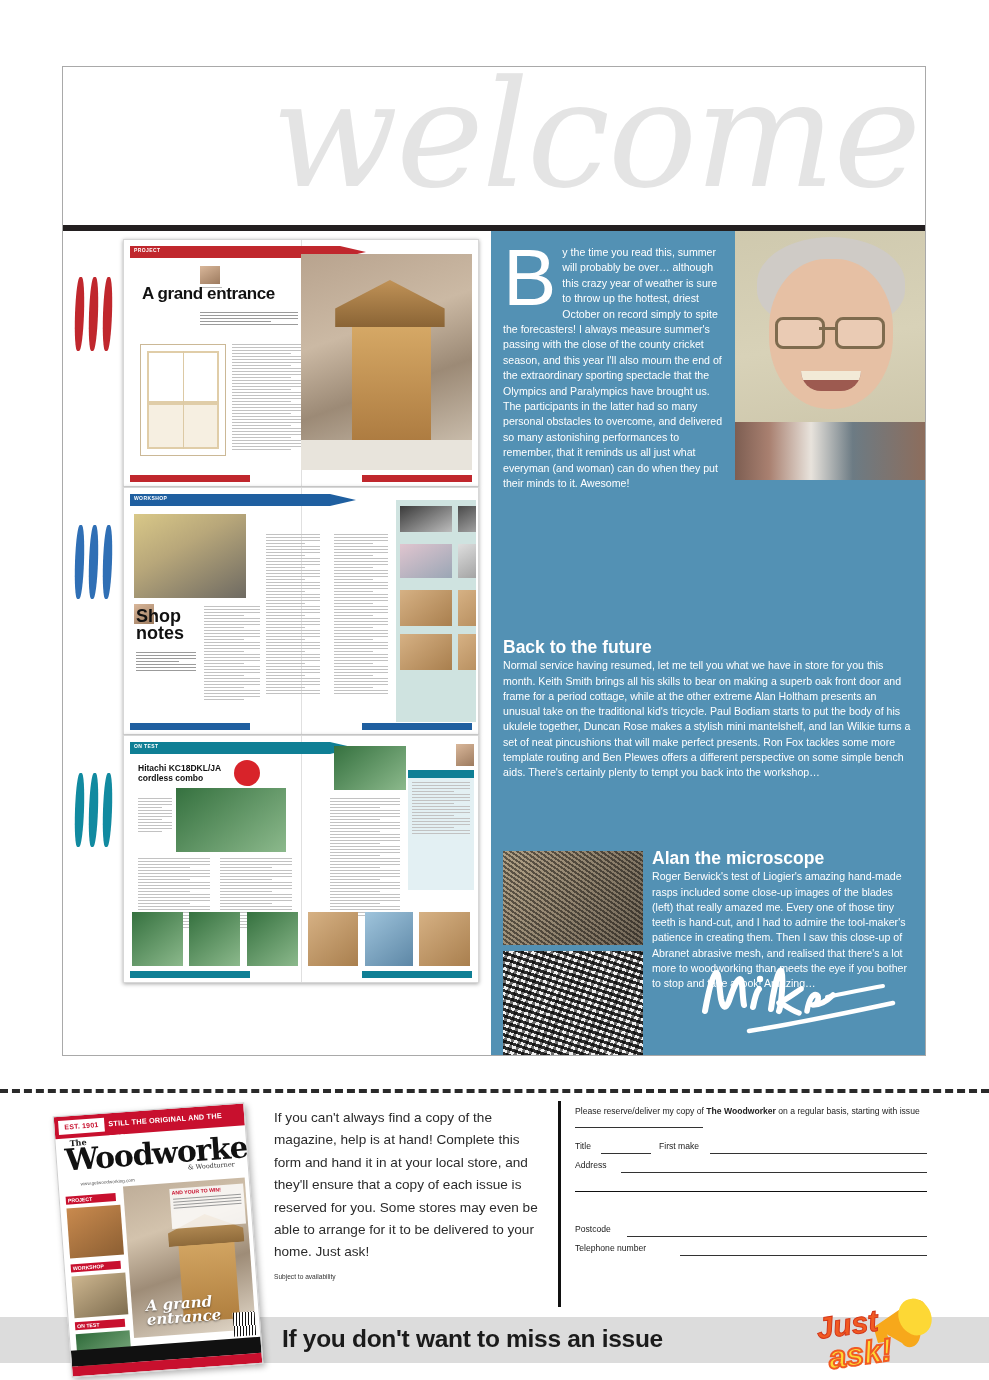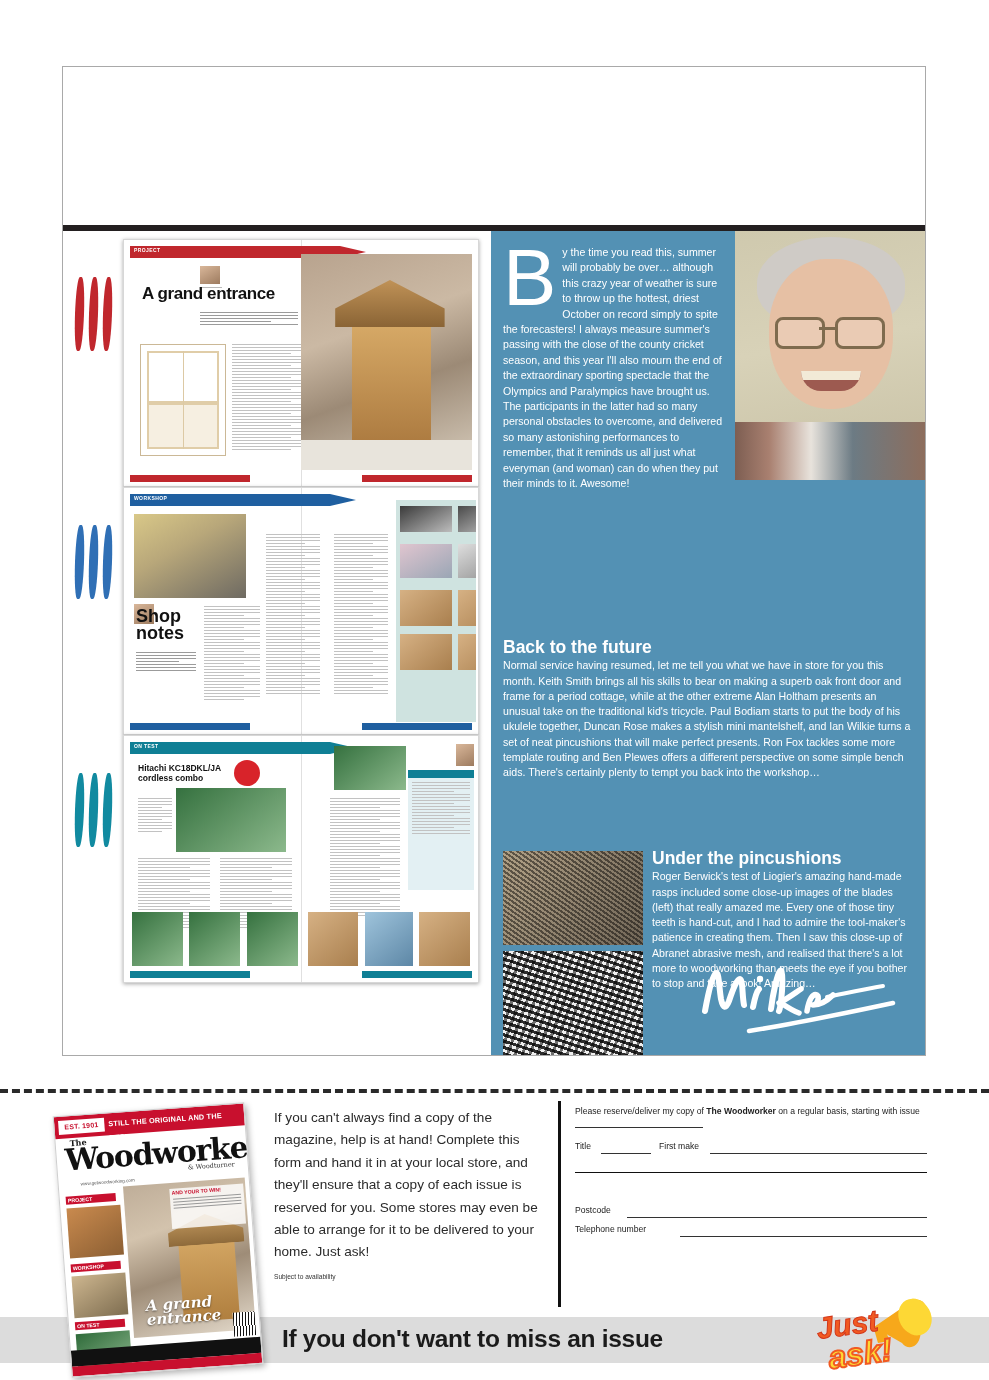--- a/index.html
+++ b/index.html
@@ -197,20 +197,23 @@
         color:#1b1b1b;letter-spacing:-.3px;}
   #justask{position:absolute;left:812px;top:200px;width:120px;height:86px;}
 
   .vbar{position:absolute;left:558px;top:8px;width:3px;height:206px;background:#111;}
 </style>
 </head>
 <body>
 
 <div id="page">
 
+  <div id="welcome-band">
+    <div id="welcome-word">welcome</div>
+  </div>
   <div id="rule"></div>
 
   <div id="body-area">
 
     <div id="left-col">
 
       <div class="spread s1">
         <div class="chev red">
           <span></span>
             <span></span>
@@ -656,21 +659,21 @@
         <h2 class="bluehead">Back to the future</h2>
         <p>Normal service having resumed, let me tell you what we have in store for you this month. Keith Smith brings all his skills to bear on making a superb oak front door and frame for a period cottage, while at the other extreme Alan Holtham presents an unusual take on the traditional kid's tricycle. Paul Bodiam starts to put the body of his ukulele together, Duncan Rose makes a stylish mini mantelshelf, and Ian Wilkie turns a set of neat pincushions that will make perfect presents. Ron Fox tackles some more template routing and Ben Plewes offers a different perspective on some simple bench aids. There's certainly plenty to tempt you back into the workshop…</p>
       </div>
 
       <div id="micro">
         <div class="imgs">
           <div class="rasp"></div>
           <div class="mesh"></div>
         </div>
         <div class="txt">
-          <h2 class="bluehead">Under the pincushions</h2>
+          <h2 class="bluehead">Alan the microscope</h2>
           <p>Roger Berwick's test of Liogier's amazing hand-made rasps included some close-up images of the blades (left) that really amazed me. Every one of those tiny teeth is hand-cut, and I had to admire the tool-maker's patience in creating them. Then I saw this close-up of Abranet abrasive mesh, and realised that there's a lot more to woodworking than meets the eye if you bother to stop and take a look! Amazing…</p>
         </div>
       </div>
 
       <div id="sig" title="Mike">
         <svg viewBox="0 0 210 78" width="210" height="78" aria-hidden="true">
           <g fill="none" stroke="#ffffff" stroke-linecap="round" stroke-linejoin="round">
             <path d="M8 52 C12 30 16 16 19 14 C22 13 22 28 24 40 C26 50 29 50 32 42 C36 30 40 20 43 20 C46 21 45 36 47 46" stroke-width="6"></path>
             <path d="M56 48 C58 38 60 32 62 30" stroke-width="6"></path>
             <circle cx="63" cy="20" r="3.2" fill="#fff" stroke="none"></circle>
@@ -740,20 +743,24 @@
 
     <div class="frow">
       <span class="flab">Title</span>
       <span class="fline" style="left:26px;width:50px"></span>
       <span class="flab" style="left:84px">First make</span>
       <span class="fline" style="left:135px;right:0"></span>
     </div>
 
 
     <div class="frow">
+      <span class="flab">Address</span>
+      <span class="fline" style="left:46px;right:0"></span>
+    </div>
+    <div class="frow">
       <span class="fline thick" style="left:0;right:0"></span>
     </div>
     <div class="frow" style="height:26px">
       <span class="fline" style="left:0;right:0;opacity:0"></span>
     </div>
 
     <div class="frow">
       <span class="flab">Postcode</span>
       <span class="fline" style="left:52px;right:0"></span>
     </div>

